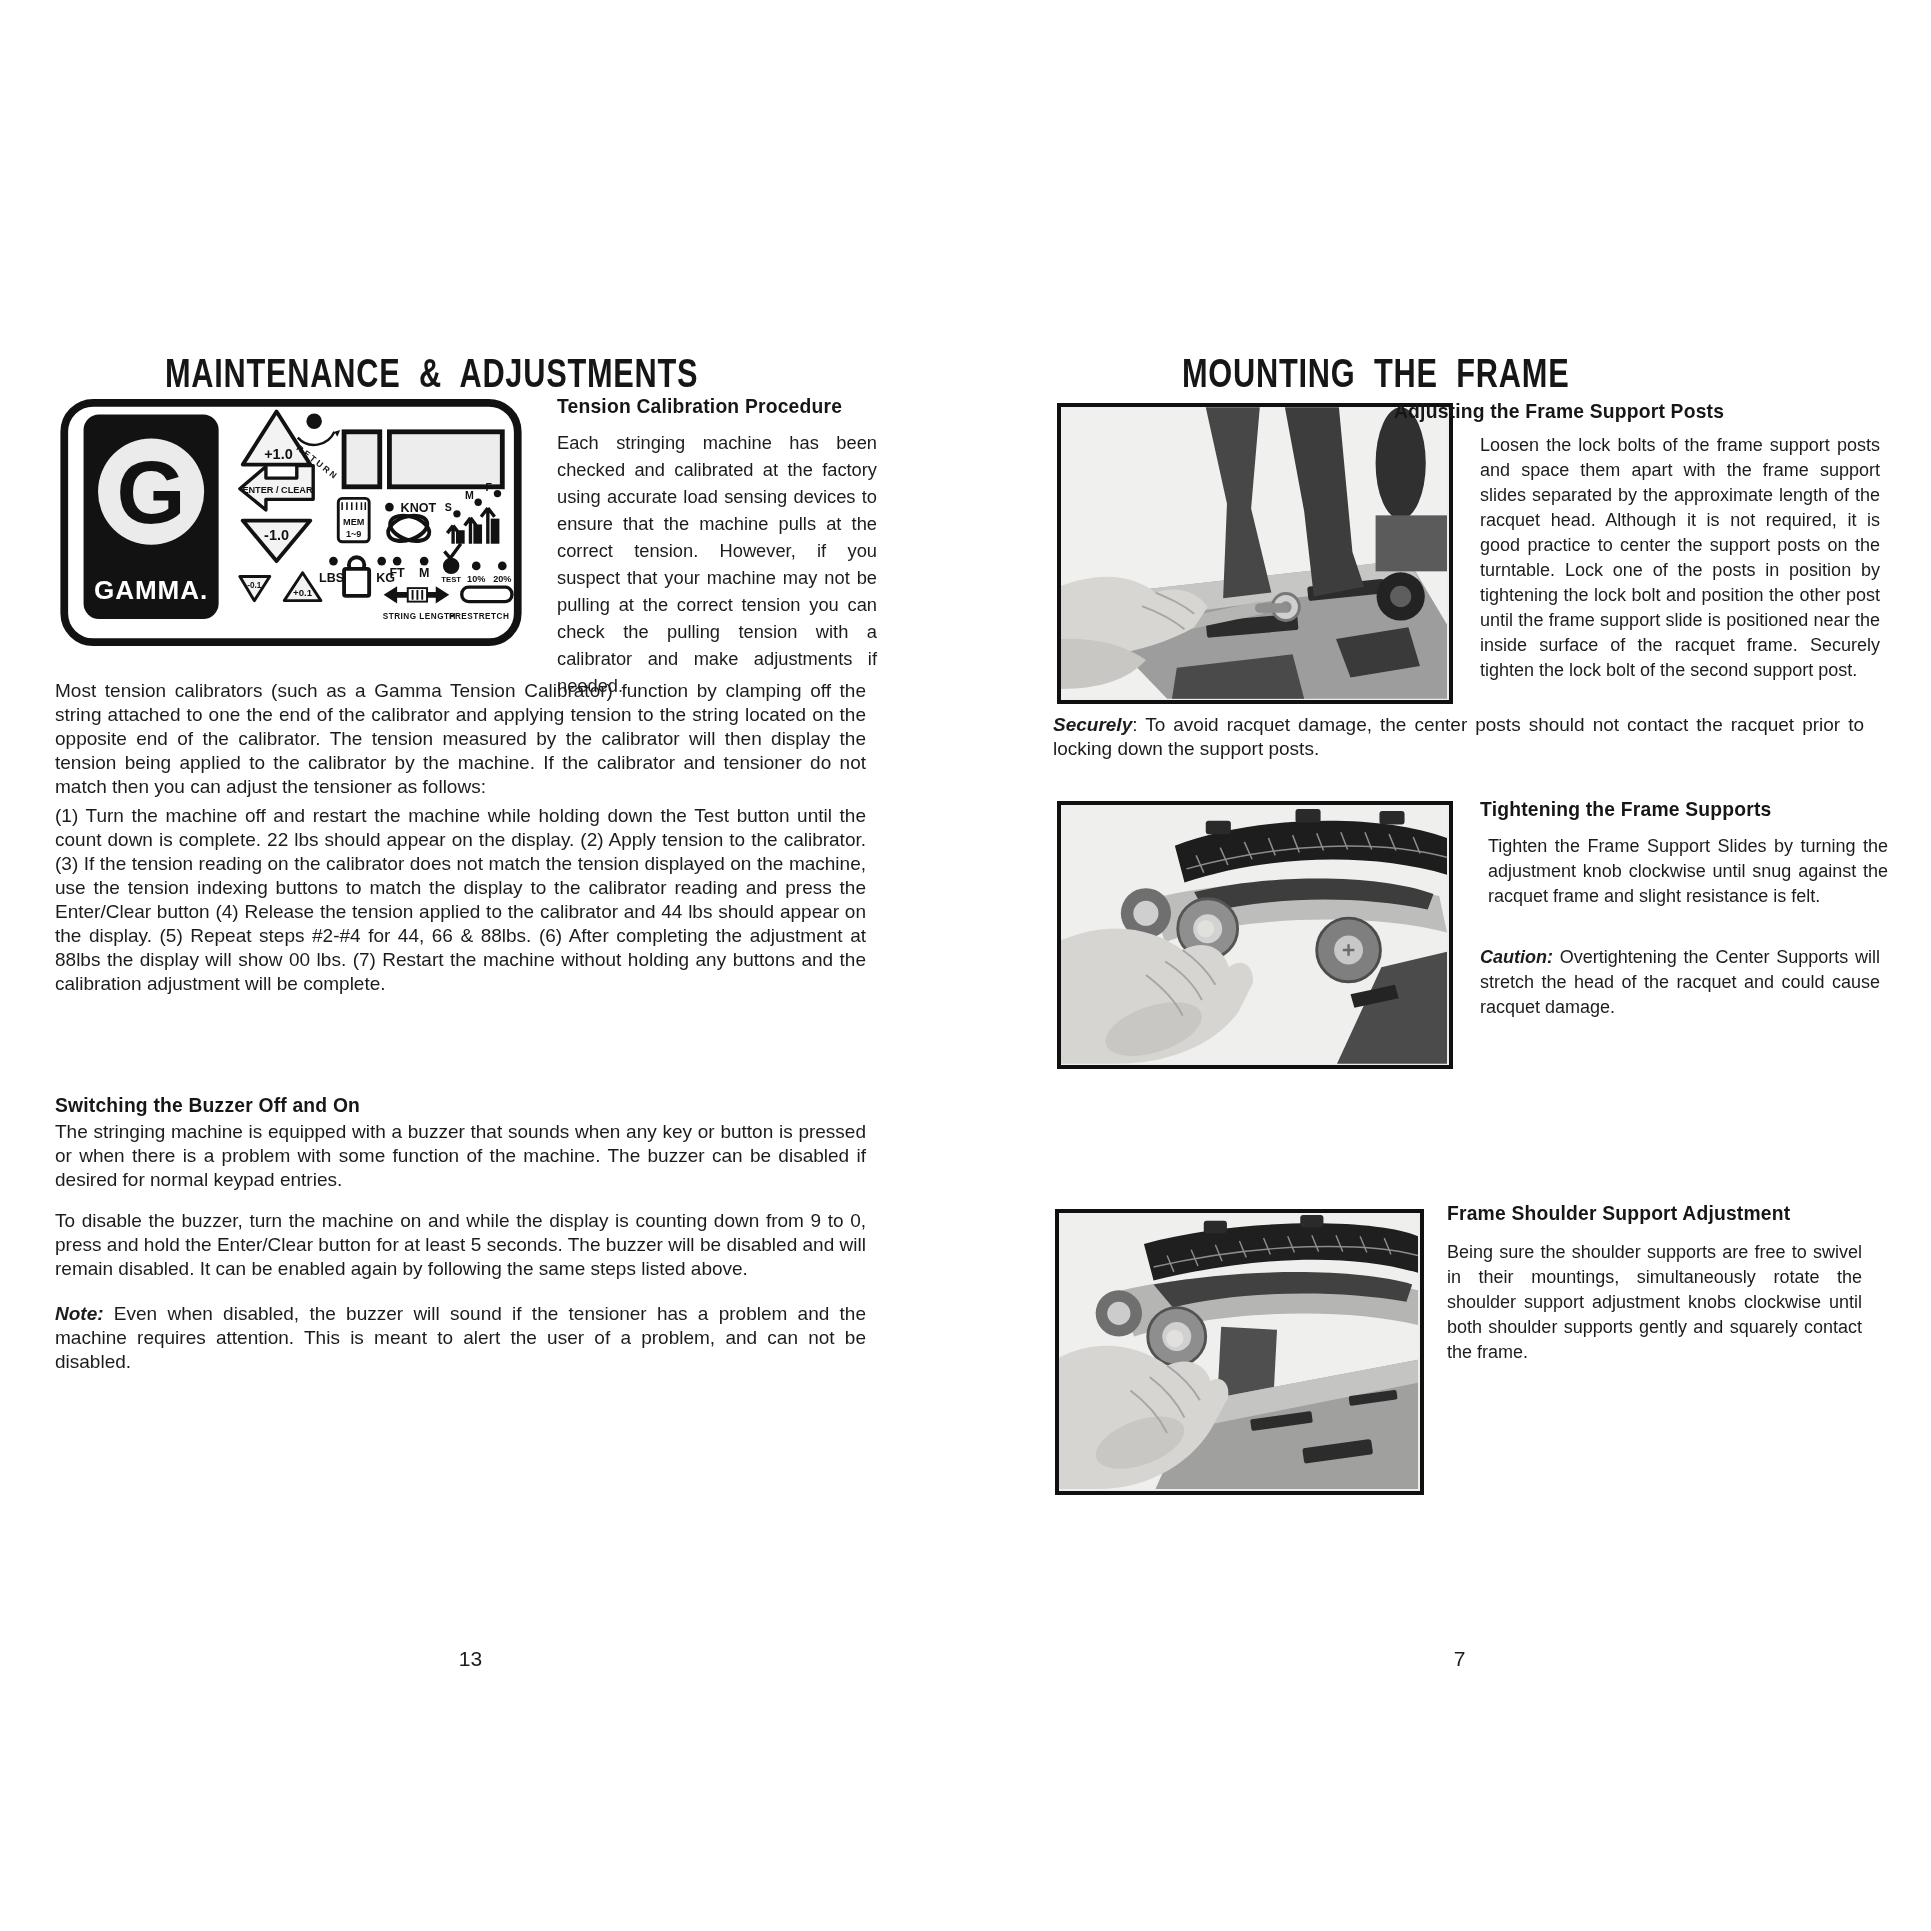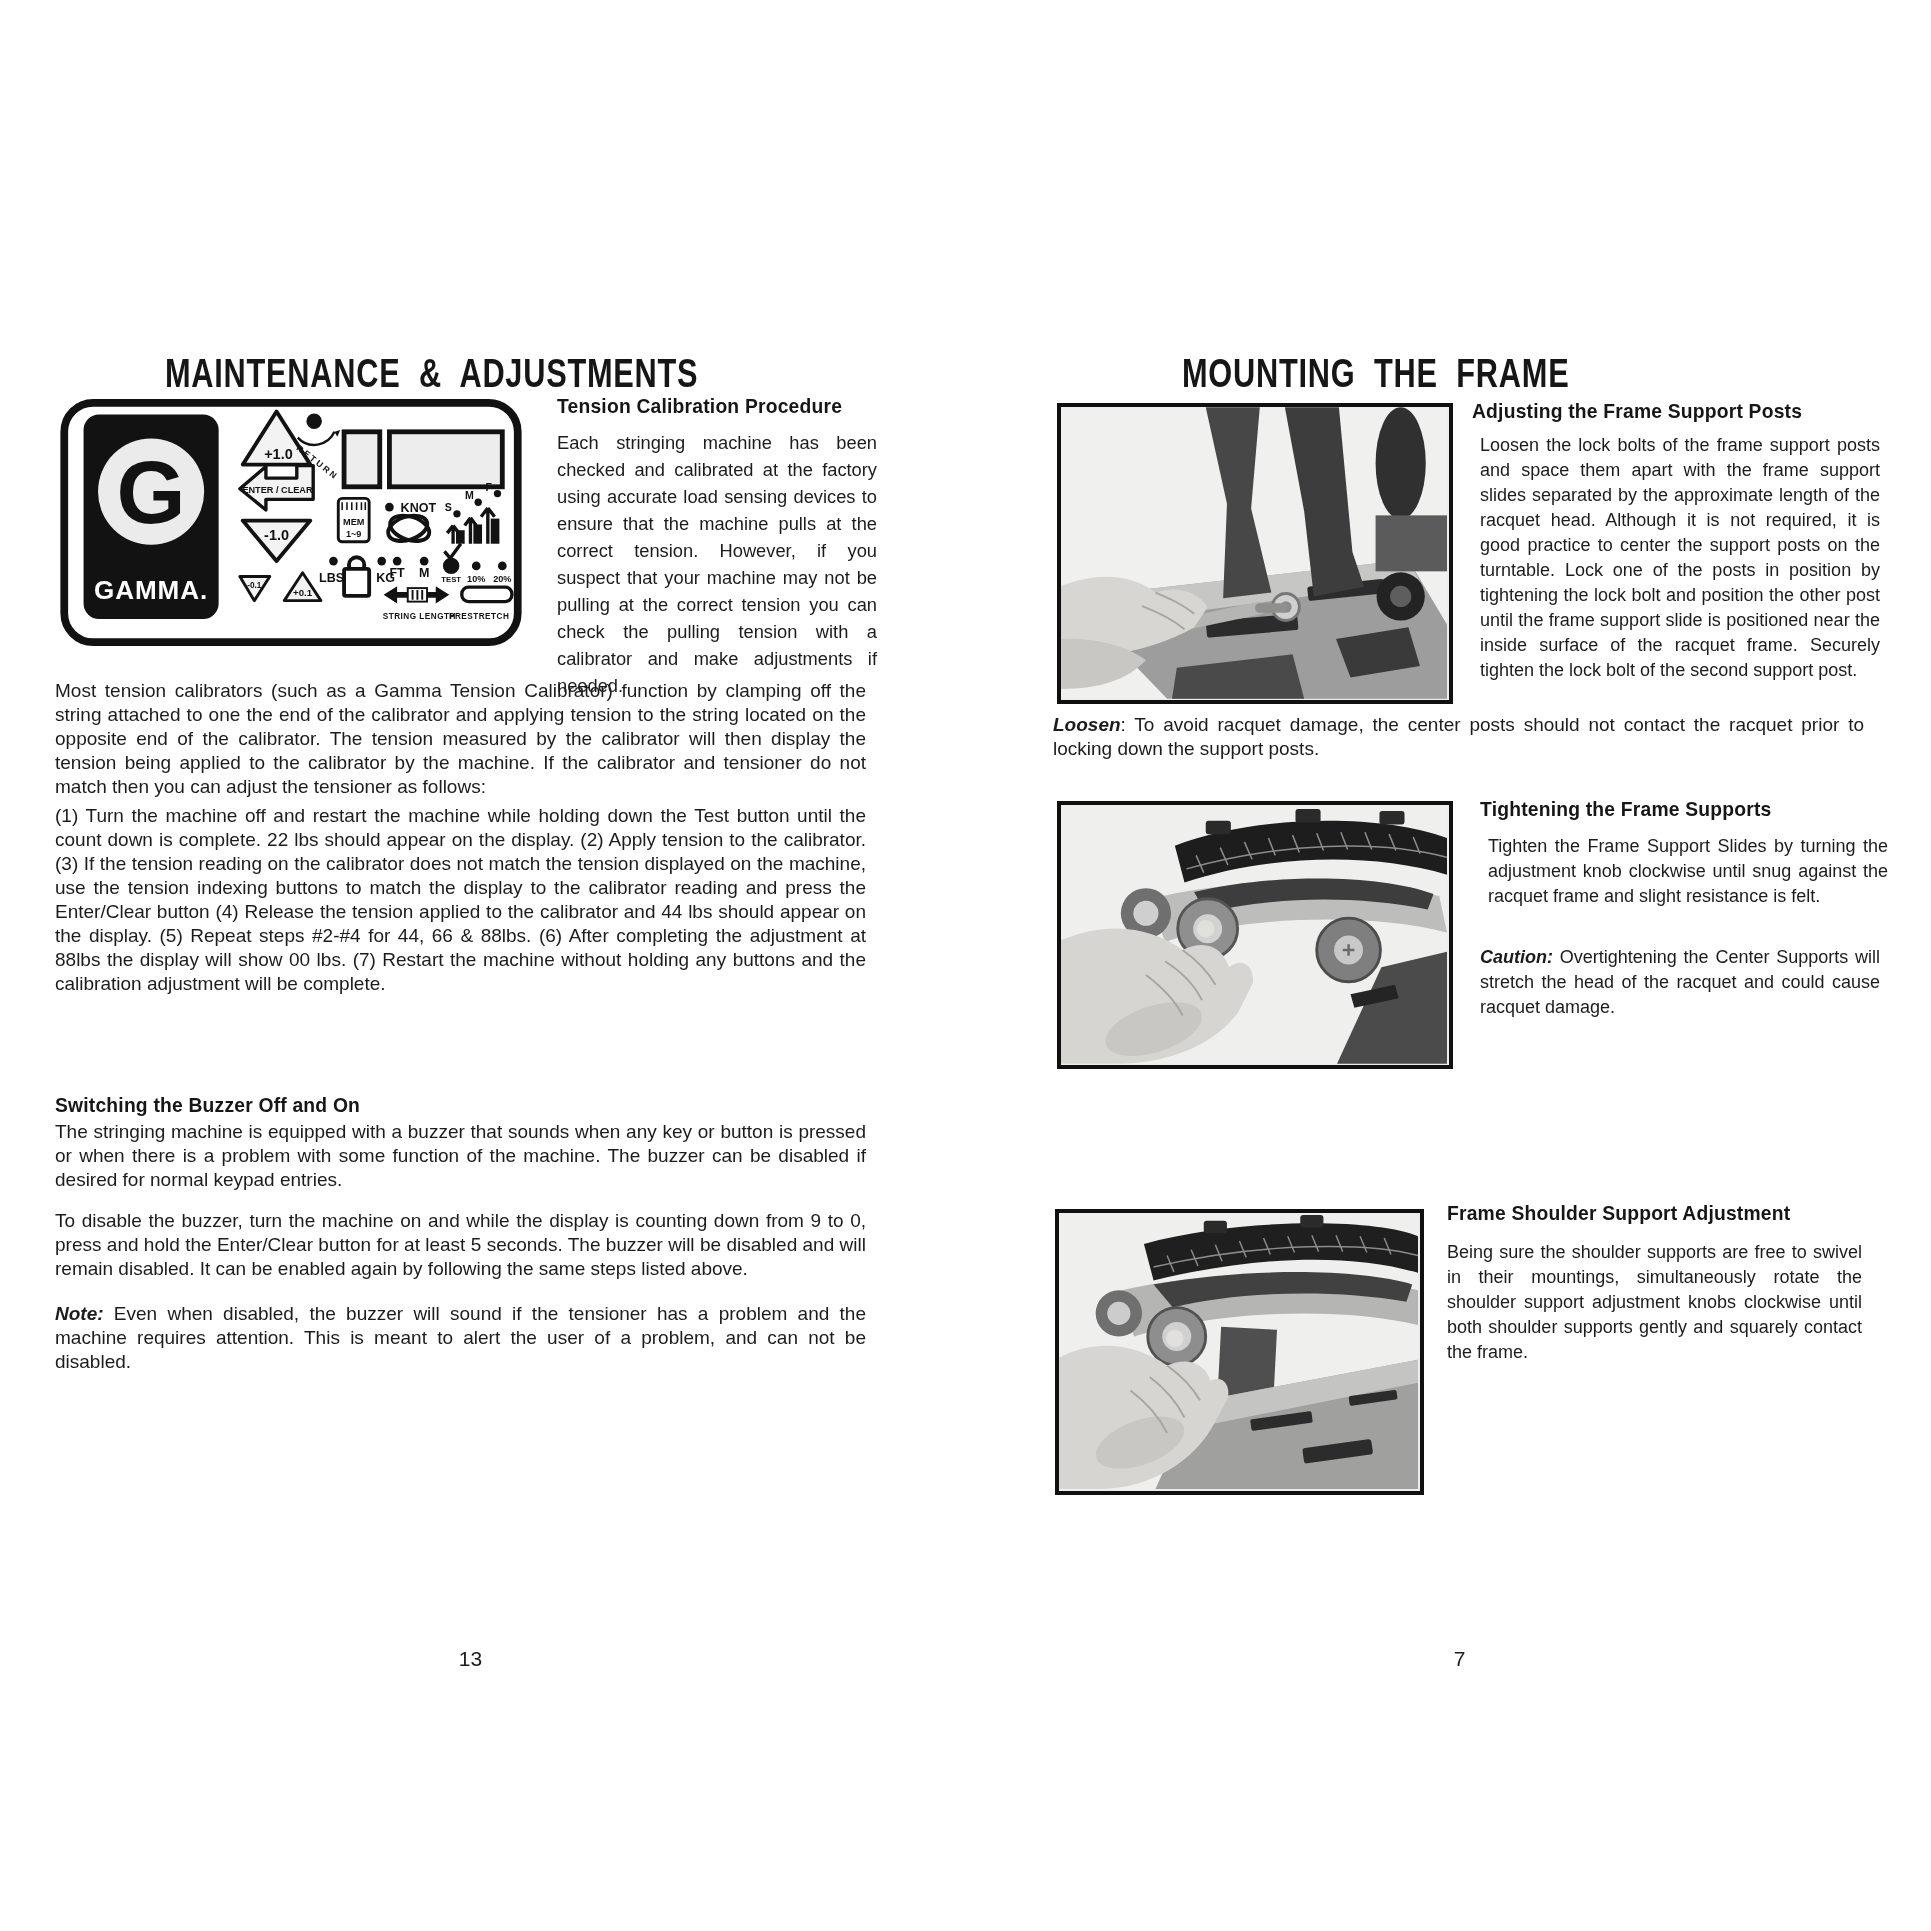--- a/index.html
+++ b/index.html
@@ -198,24 +198,24 @@
       <path d="M206 208 L230 208" stroke="#8f8f8d" stroke-width="10" stroke-linecap="round"></path>
 
       <g>
         <path d="M0 185 C45 168 78 176 98 192 C122 184 142 192 152 207 L138 228 C112 243 82 252 46 258 L0 272 Z" fill="#d8d6d2"></path>
         <path d="M0 240 C35 238 70 248 88 262 C70 282 40 292 0 292 Z" fill="#c9c7c3"></path>
         <path d="M98 192 C112 198 126 204 138 214 M84 206 C100 212 116 220 128 230" stroke="#a8a6a2" stroke-width="2" fill="none"></path>
       </g>
     </svg>
   </div>
 
-  <div class="abs h2" style="left:1472px;top:401px;">Adjusting the Frame Support Posts</div>
+  <div class="abs h2" style="left:1394px;top:401px;">Adjusting the Frame Support Posts</div>
   <div class="abs p-col" style="left:1480px;top:433px;">Loosen the lock bolts of the frame support posts and space them apart with the frame support slides separated by the approximate length of the racquet head. Although it is not required, it is good practice to center the support posts on the turntable. Lock one of the posts in position by tightening the lock bolt and position the other post until the frame support slide is positioned near the inside surface of the racquet frame. Securely tighten the lock bolt of the second support post.</div>
 
-  <div class="abs p-full" style="left:1053px;top:713px;"><span class="bi">Loosen</span><span>: To avoid racquet damage, the center posts should not contact the racquet prior to locking down the support posts.</span></div>
+  <div class="abs p-full" style="left:1053px;top:713px;"><span class="bi">Securely</span><span>: To avoid racquet damage, the center posts should not contact the racquet prior to locking down the support posts.</span></div>
 
   <div class="photo" style="left:1057px;top:801px;width:396px;height:268px;">
     <svg width="386" height="259" viewBox="0 0 400 268">
       <rect width="400" height="268" fill="#efefee"></rect>
 
       <g>
         <path d="M118 42 C200 10 330 8 400 34 L400 72 C320 48 212 52 128 80 Z" fill="#1d1d1d"></path>
         <path d="M140 52 l8 18 M165 44 l8 18 M190 38 l8 18 M215 34 l7 18 M240 31 l7 18 M265 29 l7 18 M290 28 l7 18 M315 28 l7 18 M340 30 l7 17 M365 33 l7 17" stroke="#8c8c8c" stroke-width="1.6"></path>
         <path d="M130 66 C230 38 330 36 400 54" stroke="#8c8c8c" stroke-width="1.6" fill="none"></path>
         <rect x="150" y="16" width="26" height="14" rx="3" fill="#2a2a2a"></rect>

